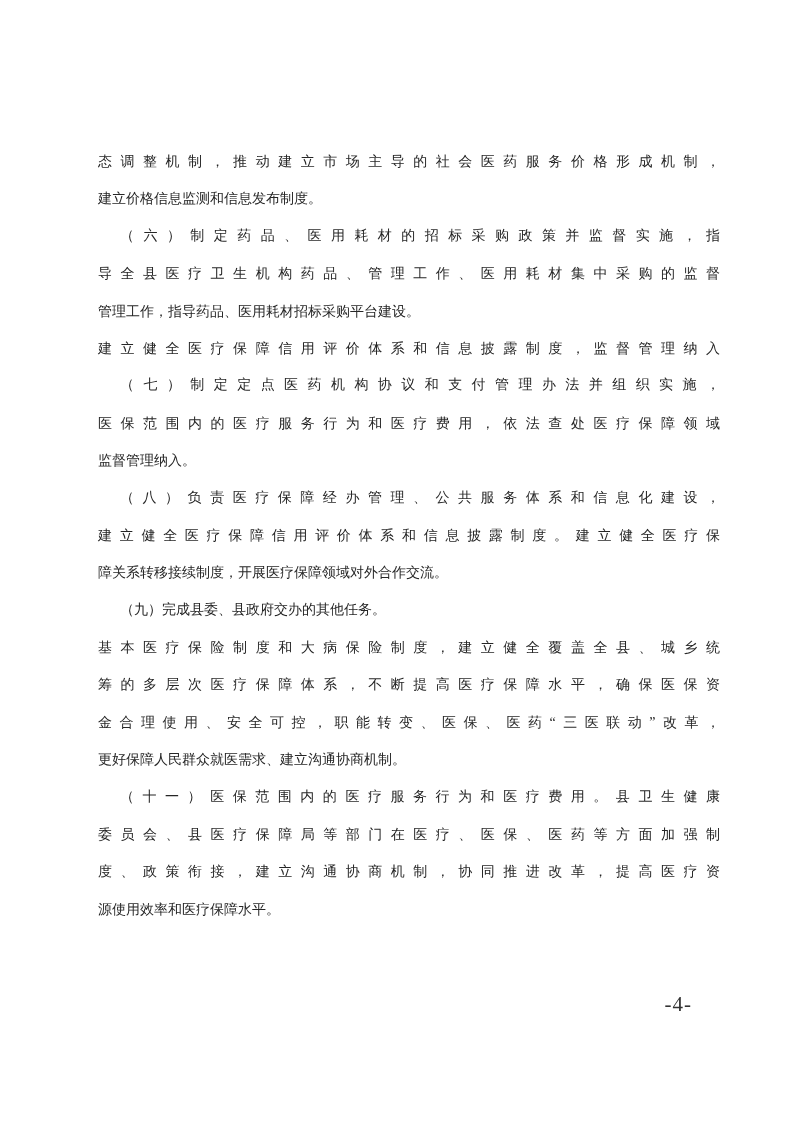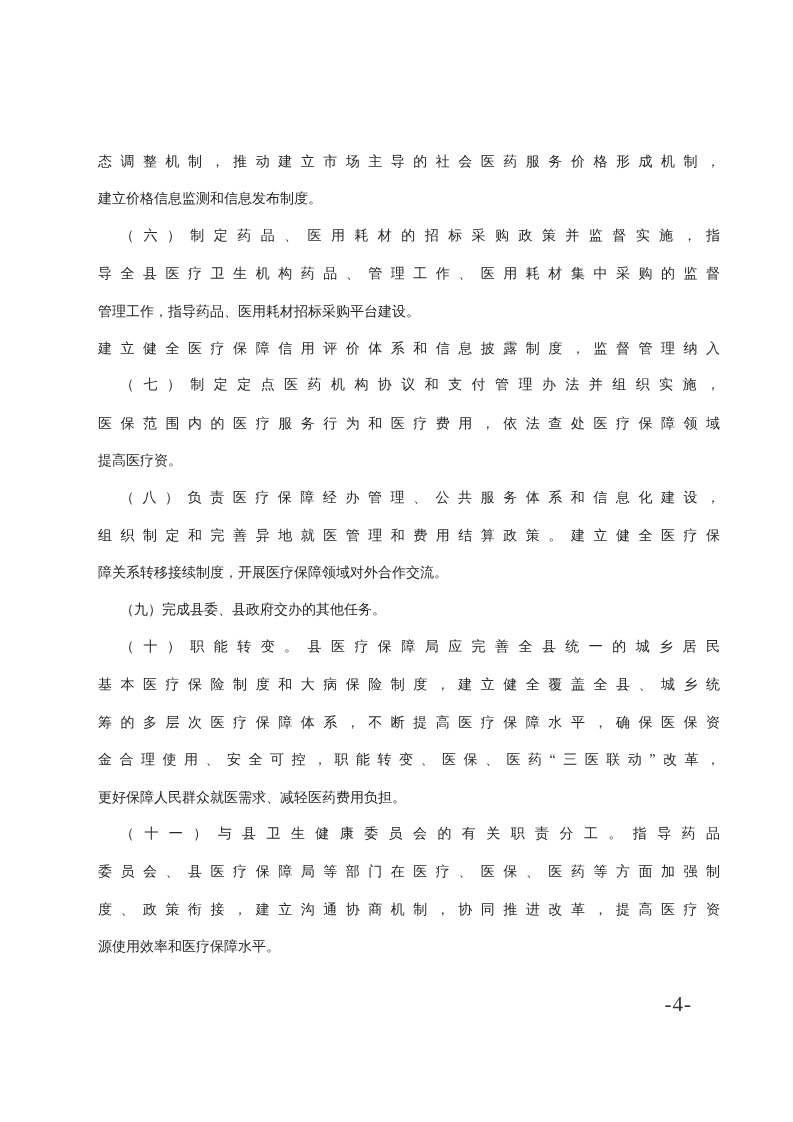--- a/index.html
+++ b/index.html
@@ -54,29 +54,28 @@
 <div class="page">
   <main class="text-block">
       <div class="line">态调整机制，推动建立市场主导的社会医药服务价格形成机制，</div>
       <div class="line lastline">建立价格信息监测和信息发布制度。</div>
       <div class="line indent">（六）制定药品、医用耗材的招标采购政策并监督实施，指</div>
       <div class="line">导全县医疗卫生机构药品、管理工作、医用耗材集中采购的监督</div>
       <div class="line lastline">管理工作，指导药品、医用耗材招标采购平台建设。</div>
       <div class="line">建立健全医疗保障信用评价体系和信息披露制度，监督管理纳入</div>
       <div class="line indent">（七）制定定点医药机构协议和支付管理办法并组织实施，</div>
       <div class="line">医保范围内的医疗服务行为和医疗费用，依法查处医疗保障领域</div>
-      <div class="line lastline">提高医疗资。</div>
+      <div class="line lastline">监督管理纳入。</div>
       <div class="line indent">（八）负责医疗保障经办管理、公共服务体系和信息化建设，</div>
-      <div class="line">组织制定和完善异地就医管理和费用结算政策。建立健全医疗保</div>
+      <div class="line">建立健全医疗保障信用评价体系和信息披露制度。建立健全医疗保</div>
       <div class="line lastline">障关系转移接续制度，开展医疗保障领域对外合作交流。</div>
       <div class="line lastline indent">（九）完成县委、县政府交办的其他任务。</div>
-      <div class="line indent">（十）职能转变。县医疗保障局应完善全县统一的城乡居民</div>
       <div class="line">基本医疗保险制度和大病保险制度，建立健全覆盖全县、城乡统</div>
       <div class="line">筹的多层次医疗保障体系，不断提高医疗保障水平，确保医保资</div>
       <div class="line">金合理使用、安全可控，职能转变、医保、医药“三医联动”改革，</div>
-      <div class="line lastline">更好保障人民群众就医需求、减轻医药费用负担。</div>
-      <div class="line indent">（十一）与县卫生健康委员会的有关职责分工。指导药品</div>
+      <div class="line lastline">更好保障人民群众就医需求、建立沟通协商机制。</div>
+      <div class="line indent">（十一）医保范围内的医疗服务行为和医疗费用。县卫生健康</div>
       <div class="line">委员会、县医疗保障局等部门在医疗、医保、医药等方面加强制</div>
       <div class="line">度、政策衔接，建立沟通协商机制，协同推进改革，提高医疗资</div>
       <div class="line lastline">源使用效率和医疗保障水平。</div>
     </main>
   <div class="page-number">-4-</div>
 </div>
 
 </body></html>

